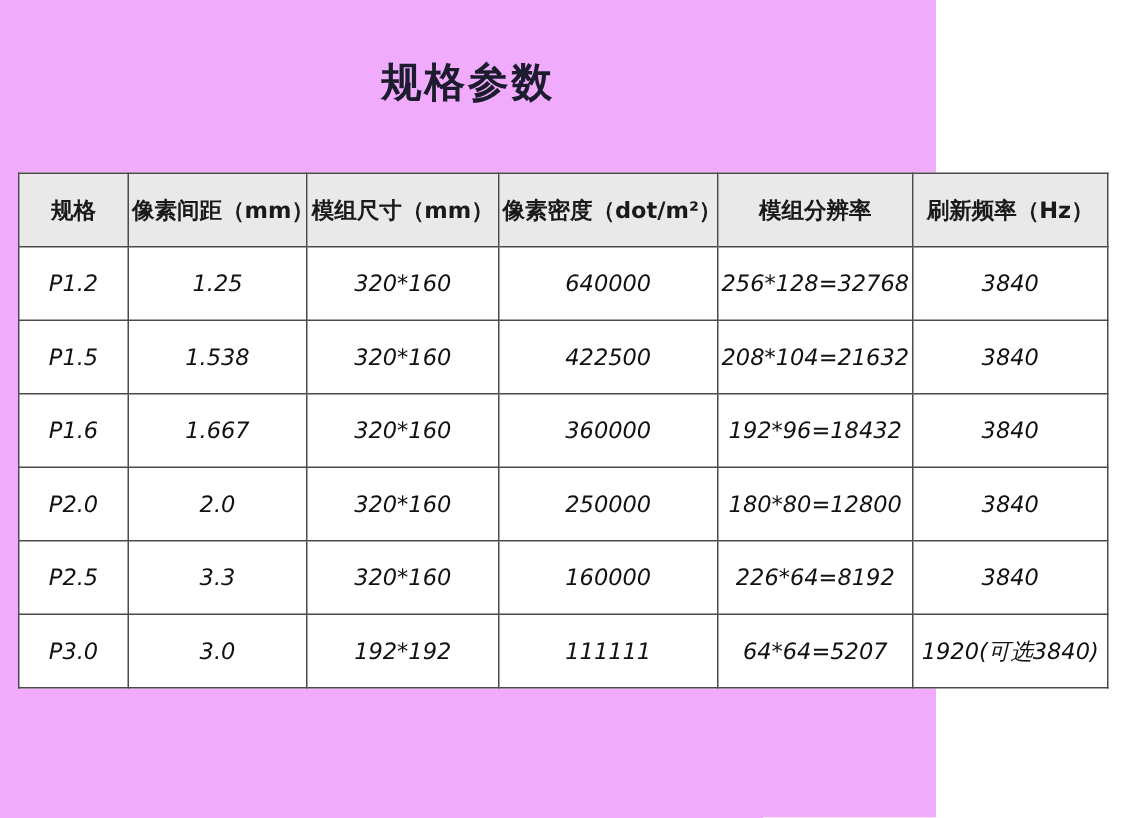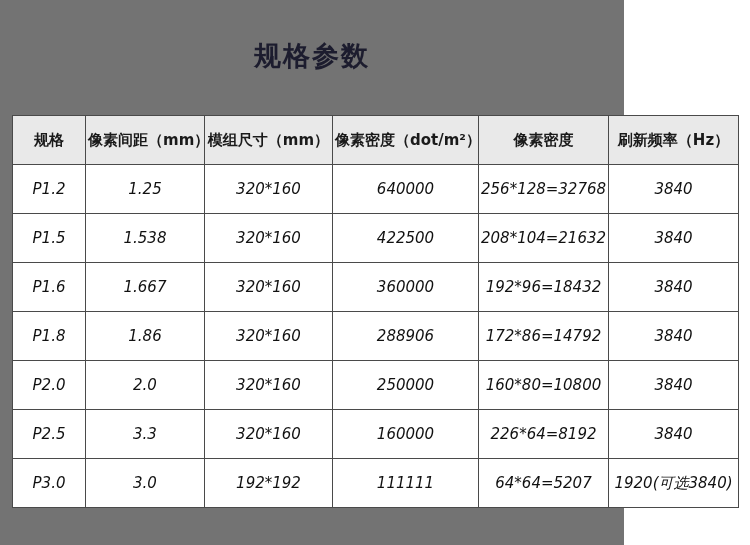--- a/index.html
+++ b/index.html
@@ -8,21 +8,21 @@
     background: #ffffff;
     width: 750px;
     height: 545px;
     overflow: hidden;
     font-family: "DejaVu Sans", "Liberation Sans", sans-serif;
   }
   .page {
     position: relative;
     width: 624px;
     height: 545px;
-    background: #737373;
+    background: #f0abfc;
   }
   .title {
     margin: 0;
     padding-top: 40px;
     text-align: center;
     font-size: 27px;
     font-weight: 700;
     letter-spacing: 2px;
     color: #1c1c2e;
     line-height: 32px;
@@ -73,21 +73,21 @@
       <col style="width:146px">
       <col style="width:130px">
       <col style="width:130px">
     </colgroup>
     <thead>
       <tr>
         <th>规格</th>
         <th>像素间距（mm）</th>
         <th>模组尺寸（mm）</th>
         <th>像素密度（dot/m²）</th>
-        <th>像素密度</th>
+        <th>模组分辨率</th>
         <th>刷新频率（Hz）</th>
       </tr>
     </thead>
     <tbody id="spec-body">
         <tr>
           <td>P1.2</td>
           <td>1.25</td>
           <td>320*160</td>
           <td>640000</td>
           <td>256*128=32768</td>
@@ -103,33 +103,25 @@
         </tr>
         <tr>
           <td>P1.6</td>
           <td>1.667</td>
           <td>320*160</td>
           <td>360000</td>
           <td>192*96=18432</td>
           <td>3840</td>
         </tr>
         <tr>
-          <td>P1.8</td>
-          <td>1.86</td>
-          <td>320*160</td>
-          <td>288906</td>
-          <td>172*86=14792</td>
-          <td>3840</td>
-        </tr>
-        <tr>
           <td>P2.0</td>
           <td>2.0</td>
           <td>320*160</td>
           <td>250000</td>
-          <td>160*80=10800</td>
+          <td>180*80=12800</td>
           <td>3840</td>
         </tr>
         <tr>
           <td>P2.5</td>
           <td>3.3</td>
           <td>320*160</td>
           <td>160000</td>
           <td>226*64=8192</td>
           <td>3840</td>
         </tr>

